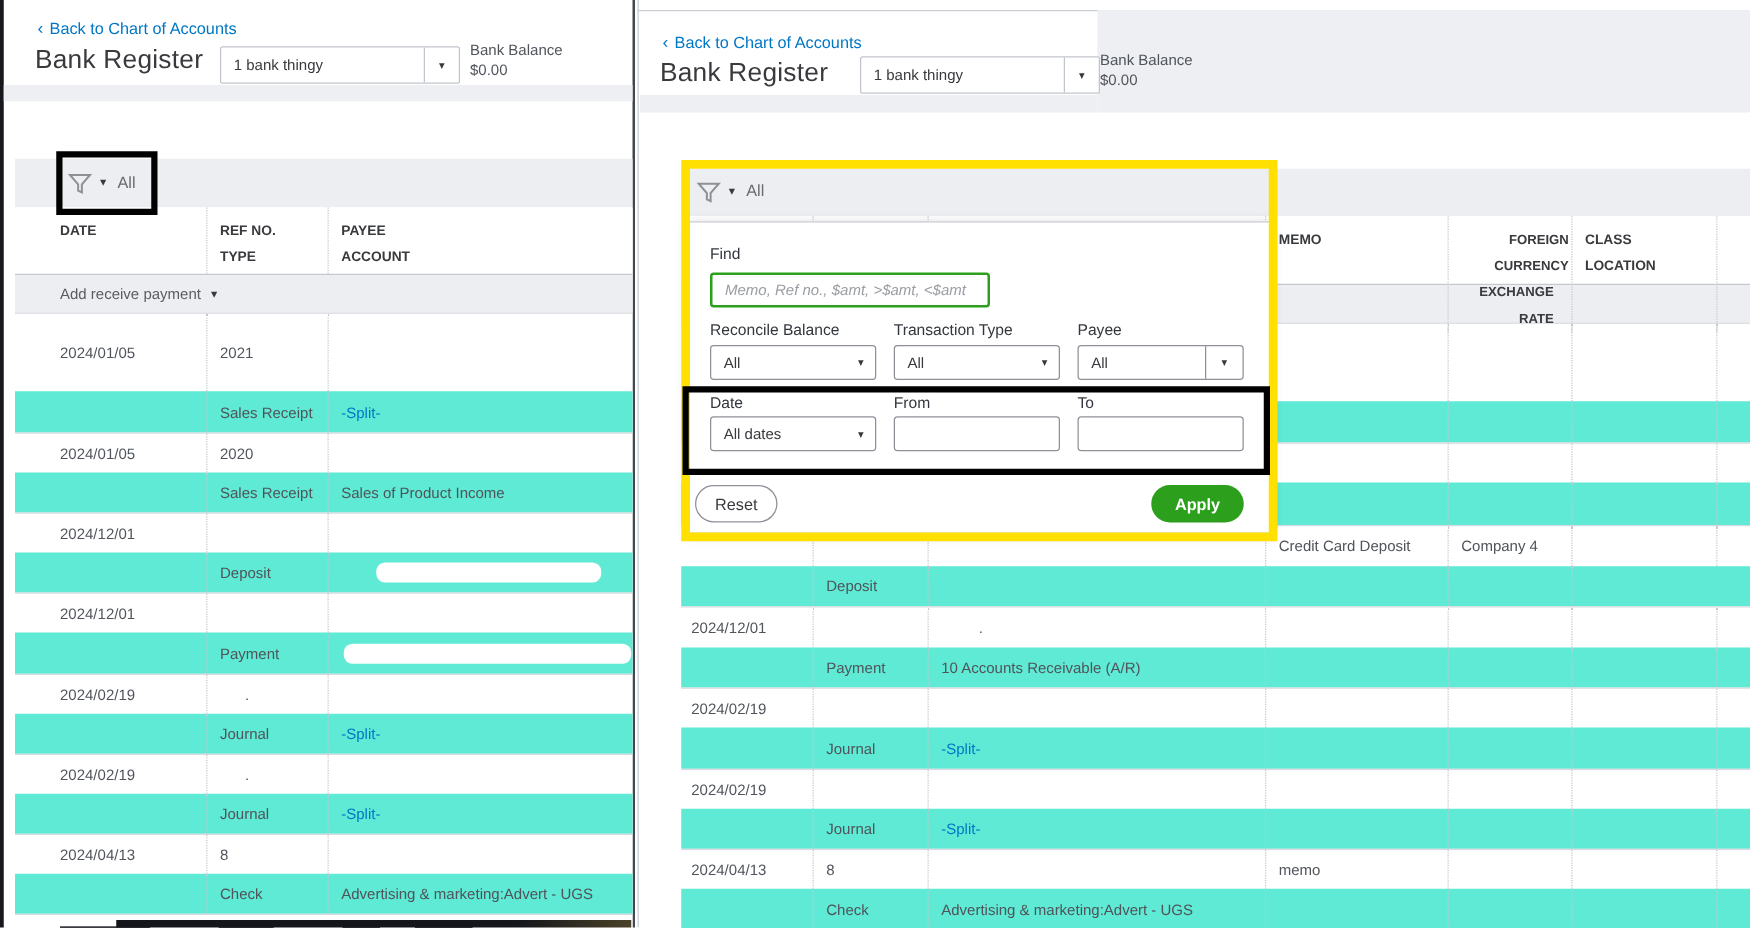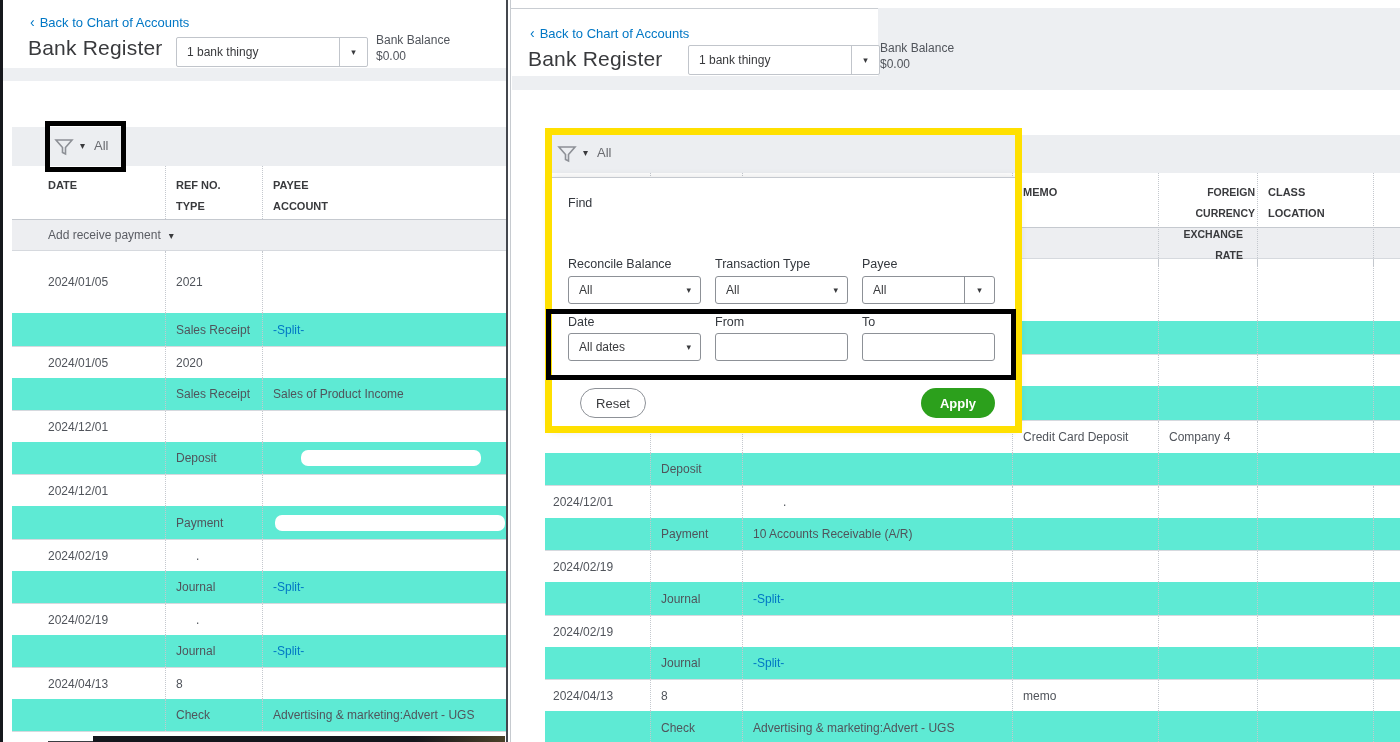--- a/index.html
+++ b/index.html
@@ -419,20 +419,21 @@
       <div class="c pad10 dotted"></div>
         <div class="c pad10 dotted"></div>
       <div class="c pad10 dotted"></div>
         <div class="c dotted"></div>
     </div>
   </div>
 </div>
 
 <div id="filter-popup">
   <div class="fp-label" style="left:16px;top:18px;">Find</div>
+  <input class="fp-input" style="left: 16px; top: 40px; width: 224px; border: 2px solid rgb(44, 160, 28);" placeholder="Memo, Ref no., $amt, &gt;$amt, &lt;$amt">
 
   <div class="fp-label" style="left:16px;top:79px;">Reconcile Balance</div>
   <div class="fp-select" style="left:16px;top:98px;width:133px;">
     <span>All</span>
     <span class="caret">▾</span>
   </div>
 
   <div class="fp-label" style="left:163px;top:79px;">Transaction Type</div>
   <div class="fp-select" style="left:163px;top:98px;width:133px;">
     <span>All</span>
@@ -450,18 +451,18 @@
     <span>All dates</span>
     <span class="caret">▾</span>
   </div>
 
   <div class="fp-label" style="left:163px;top:137px;">From</div>
   <input class="fp-input" style="left: 163px; top: 155px; width: 133px;">
 
   <div class="fp-label" style="left:310px;top:137px;">To</div>
   <input class="fp-input" style="left: 310px; top: 155px; width: 133px;">
 
-  <div class="btn-reset" style="left:28px;top:210px;">Reset</div>
+  <div class="btn-reset" style="left:4px;top:210px;">Reset</div>
   <div class="btn-apply" style="left:369px;top:210px;">Apply</div>
 </div>
 
 <div class="anno-black" style="left:546px;top:309px;width:470px;height:71px;"></div>
 <div class="anno-yellow" style="left:545px;top:128px;width:477px;height:305px;"></div>
 
 </body></html>

